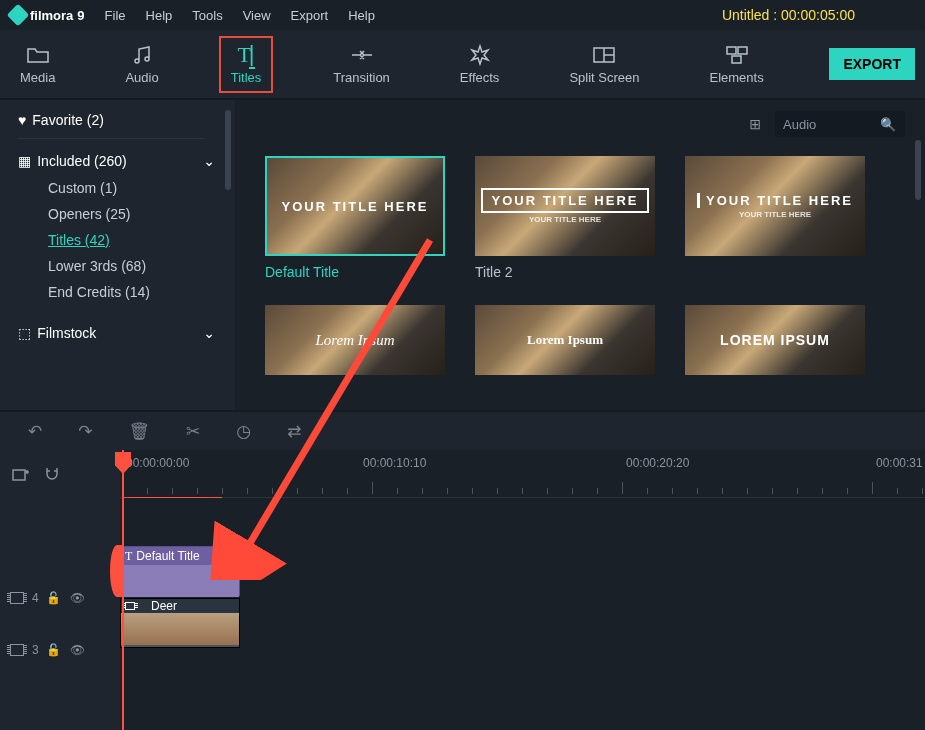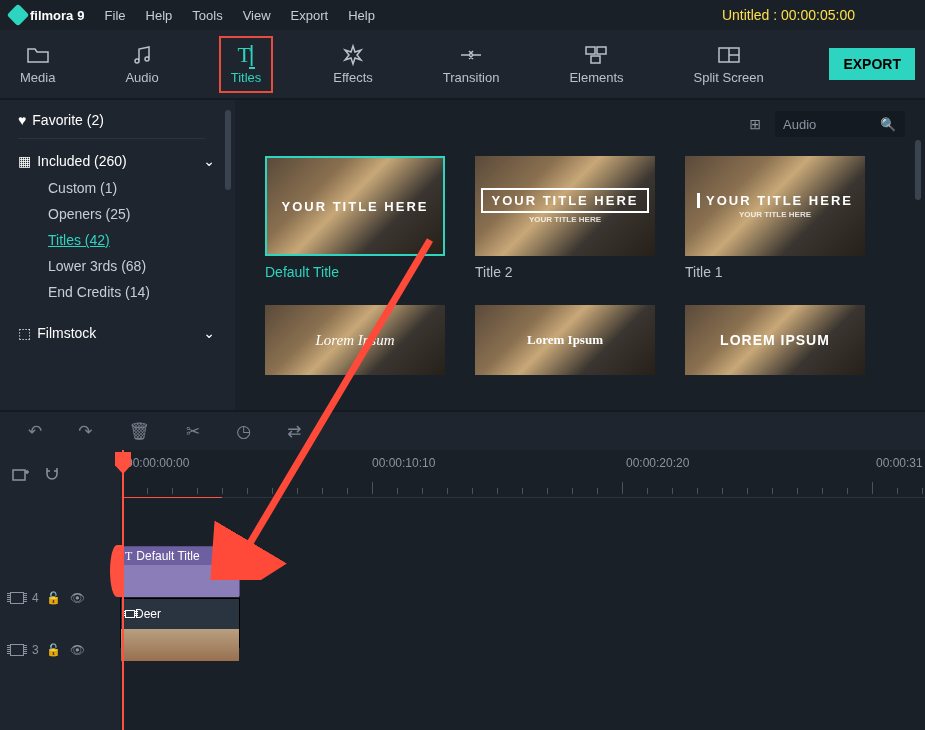--- a/index.html
+++ b/index.html
@@ -77,21 +77,21 @@
 .playhead { position: absolute; left: 0; top: 0; width: 2px; height: 100%; background: #ff5040; z-index: 10; }
 .playhead-head { position: absolute; left: -7px; top: 2px; width: 16px; height: 22px; background: #ff5040; clip-path: polygon(0 0, 100% 0, 100% 60%, 50% 100%, 0 60%); }
 .playhead-line { position: absolute; left: 0; top: 47px; width: 100px; height: 1px; background: #ff5040; }
 .track-spacer { height: 74px; }
 .clip-title { position: absolute; left: 0; top: 96px; width: 120px; height: 50px; background: #8b7eb8; border: 1px solid #5a4e88; }
 .clip-title-head { height: 18px; background: #6e5fa0; display: flex; align-items: center; padding-left: 4px; font-size: 12px; color: #fff; gap: 4px; }
 .clip-title-body { height: 32px; background: #8b7eb8; }
 .clip-handle { position: absolute; left: -10px; top: 95px; width: 14px; height: 52px; background: #ff5040; border-radius: 50% 0 0 50%; z-index: 5; }
 
 .clip-video { position: absolute; left: 0; top: 148px; width: 120px; height: 50px; background: #4a5460; border: 1px solid #000; }
-.clip-video-head { height: 30px; background: #2a3340; display: flex; align-items: center; padding-left: 4px; font-size: 12px; color: #fff; gap: 0; }
+.clip-video-head { height: 14px; background: #2a3340; display: flex; align-items: center; padding-left: 4px; font-size: 12px; color: #fff; gap: 16px; }
 .clip-video-body { height: 32px; background: linear-gradient(#b8a080, #987050); }
 
 .track-label-row { position: absolute; left: -120px; width: 120px; height: 52px; display: flex; align-items: center; gap: 8px; padding-left: 10px; font-size: 12px; color: #8a94a0; background: #1e252e; }
 
 .filmstrip-icon { width: 14px; height: 12px; border: 1px solid currentColor; position: relative; }
 .filmstrip-icon::before, .filmstrip-icon::after { content: ''; position: absolute; top: 0; bottom: 0; width: 3px; background: repeating-linear-gradient(to bottom, currentColor 0 1px, transparent 1px 2px); }
 .filmstrip-icon::before { left: -4px; }
 .filmstrip-icon::after { right: -4px; }
 
 svg { display: block; }
@@ -130,53 +130,53 @@
         </svg>
       </div>
     <span>Audio</span>
   </div>
   <div class="tool active">
     <div class="tool-icon" style="font-family:serif;font-size:22px;">T<span style="border-bottom:2px solid #2dd4bf;margin-left:-2px;">|</span></div>
     <span>Titles</span>
   </div>
   <div class="tool">
     <div class="tool-icon">
+        <svg width="24" height="14" viewBox="0 0 24 14" fill="none" stroke="currentColor" stroke-width="1.5">
+          <path d="M2 7h8M22 7h-8M10 3l4 4-4 4M14 11l-4-4 4-4"></path>
+        </svg>
+      </div>
+    <span>Transition</span>
+  </div>
+  <div class="tool">
+    <div class="tool-icon">
         <svg width="22" height="22" viewBox="0 0 22 22" fill="none" stroke="currentColor" stroke-width="1.5">
           <path d="M11 2l2 6 6-2-4 5 4 5-6-2-2 6-2-6-6 2 4-5-4-5 6 2z"></path>
         </svg>
       </div>
     <span>Effects</span>
   </div>
   <div class="tool">
     <div class="tool-icon">
-        <svg width="24" height="14" viewBox="0 0 24 14" fill="none" stroke="currentColor" stroke-width="1.5">
-          <path d="M2 7h8M22 7h-8M10 3l4 4-4 4M14 11l-4-4 4-4"></path>
-        </svg>
-      </div>
-    <span>Transition</span>
+        <svg width="22" height="16" viewBox="0 0 22 16" fill="none" stroke="currentColor" stroke-width="1.5">
+          <rect x="1" y="1" width="20" height="14"></rect>
+          <line x1="11" y1="1" x2="11" y2="15"></line>
+          <line x1="11" y1="8" x2="21" y2="8"></line>
+        </svg>
+      </div>
+    <span>Split Screen</span>
   </div>
   <div class="tool">
     <div class="tool-icon">
         <svg width="22" height="18" viewBox="0 0 22 18" fill="none" stroke="currentColor" stroke-width="1.5">
           <rect x="1" y="1" width="9" height="7"></rect>
           <rect x="12" y="1" width="9" height="7"></rect>
           <rect x="6" y="10" width="9" height="7"></rect>
         </svg>
       </div>
     <span>Elements</span>
-  </div>
-  <div class="tool">
-    <div class="tool-icon">
-        <svg width="22" height="16" viewBox="0 0 22 16" fill="none" stroke="currentColor" stroke-width="1.5">
-          <rect x="1" y="1" width="20" height="14"></rect>
-          <line x1="11" y1="1" x2="11" y2="15"></line>
-          <line x1="11" y1="8" x2="21" y2="8"></line>
-        </svg>
-      </div>
-    <span>Split Screen</span>
   </div>
   <div class="export-btn">EXPORT</div>
 </div>
 
 <div class="middle">
 
   <div class="sidebar">
     <div class="side-scroll"></div>
     <div class="fav">
       <span>♥</span>
@@ -239,21 +239,20 @@
           </div>
         <div class="thumb-label">Title 2</div>
       </div>
       <div class="thumb">
         <div class="thumb-img">
             <div class="thumb-overlay">
               <span class="title-main title-line">YOUR TITLE HERE</span>
               <span class="title-sub">YOUR TITLE HERE</span>
             </div>
           </div>
-        <div class="thumb-label">Title 1</div>
       </div>
 
       <div class="thumb">
         <div class="thumb-img" style="height:70px">
             <div class="thumb-overlay">
               <span class="script-font">Lorem Ipsum</span>
             </div>
           </div>
       </div>
       <div class="thumb">
@@ -318,21 +317,21 @@
     <div class="track-label-row" style="position:static">
       <span class="filmstrip-icon"></span>
       <span>3</span>
       <span>🔓</span>
       <span>👁</span>
     </div>
   </div>
   <div class="tl-right">
     <div class="ruler">
       <span class="ruler-label" style="left:6px">00:00:00:00</span>
-      <span class="ruler-label" style="left:252px">00:00:10:10</span>
+      <span class="ruler-label" style="left:243px">00:00:10:10</span>
       <span class="ruler-label" style="left:506px">00:00:20:20</span>
       <span class="ruler-label" style="left:756px">00:00:31</span>
       <div class="ticks" id="ticks">
           <div class="tick major" style="left: 2px;"></div>
           <div class="tick minor" style="left: 27px;"></div>
           <div class="tick minor" style="left: 52px;"></div>
           <div class="tick minor" style="left: 77px;"></div>
           <div class="tick minor" style="left: 102px;"></div>
           <div class="tick minor" style="left: 127px;"></div>
           <div class="tick minor" style="left: 152px;"></div>

